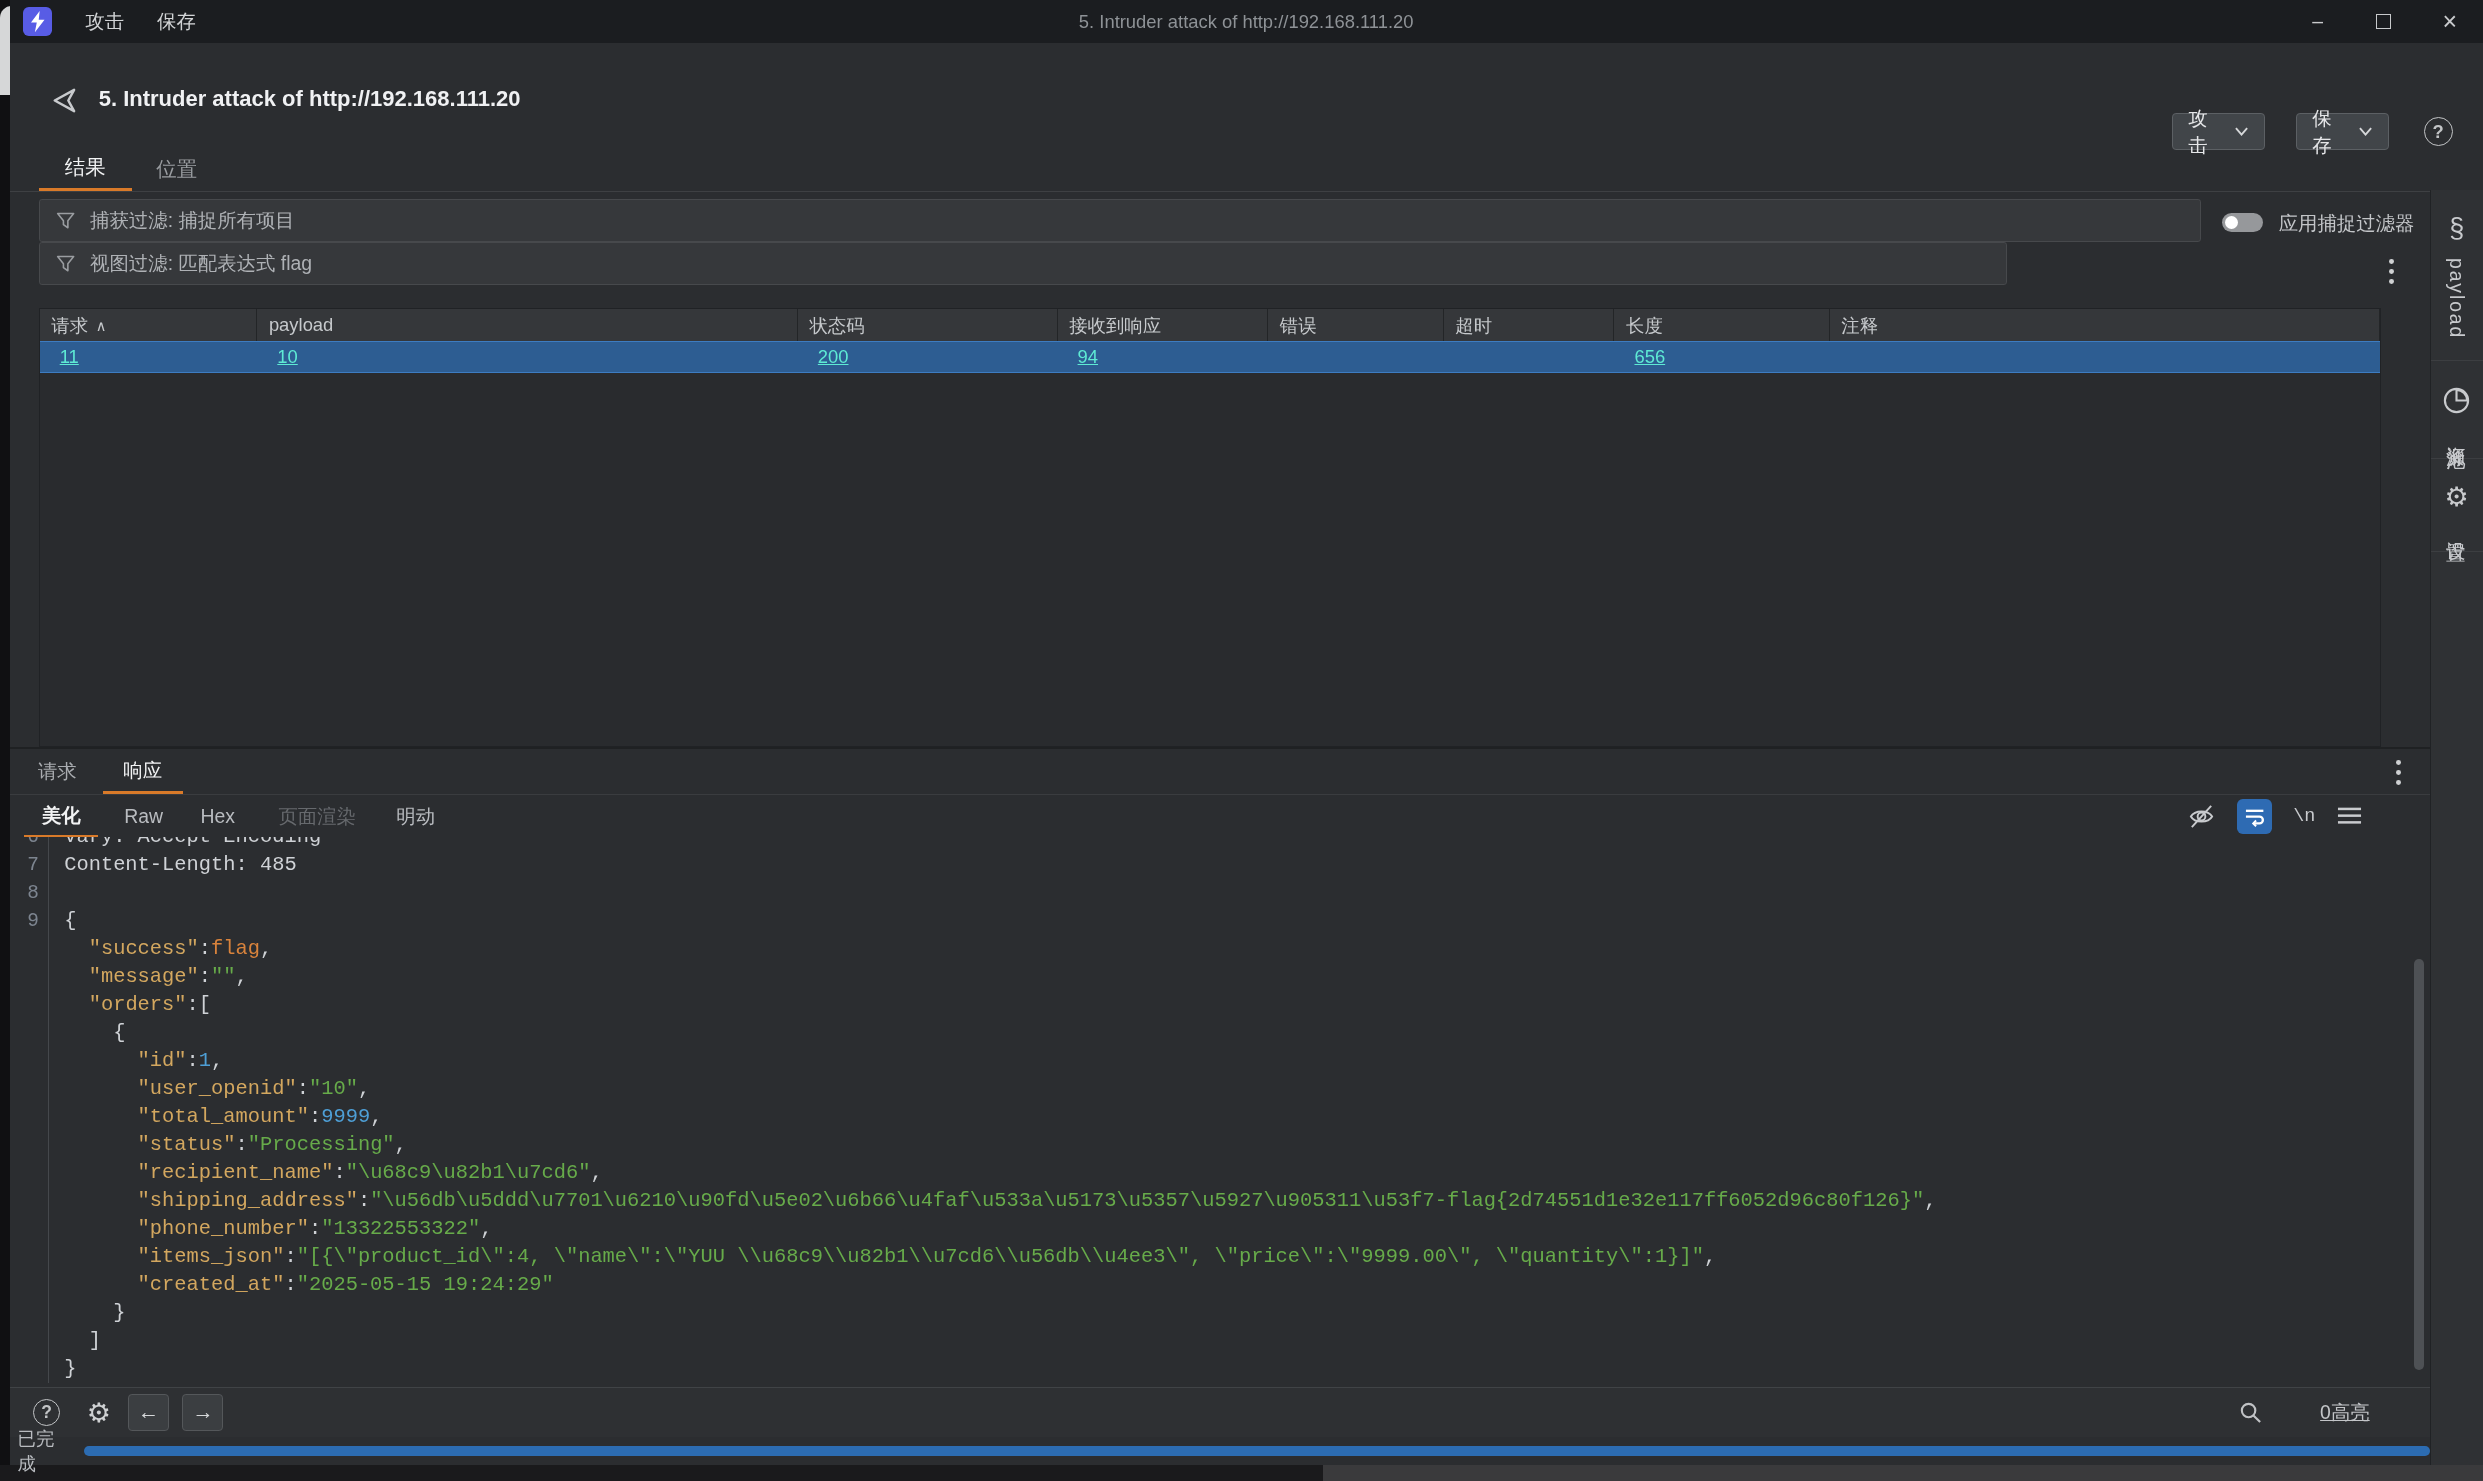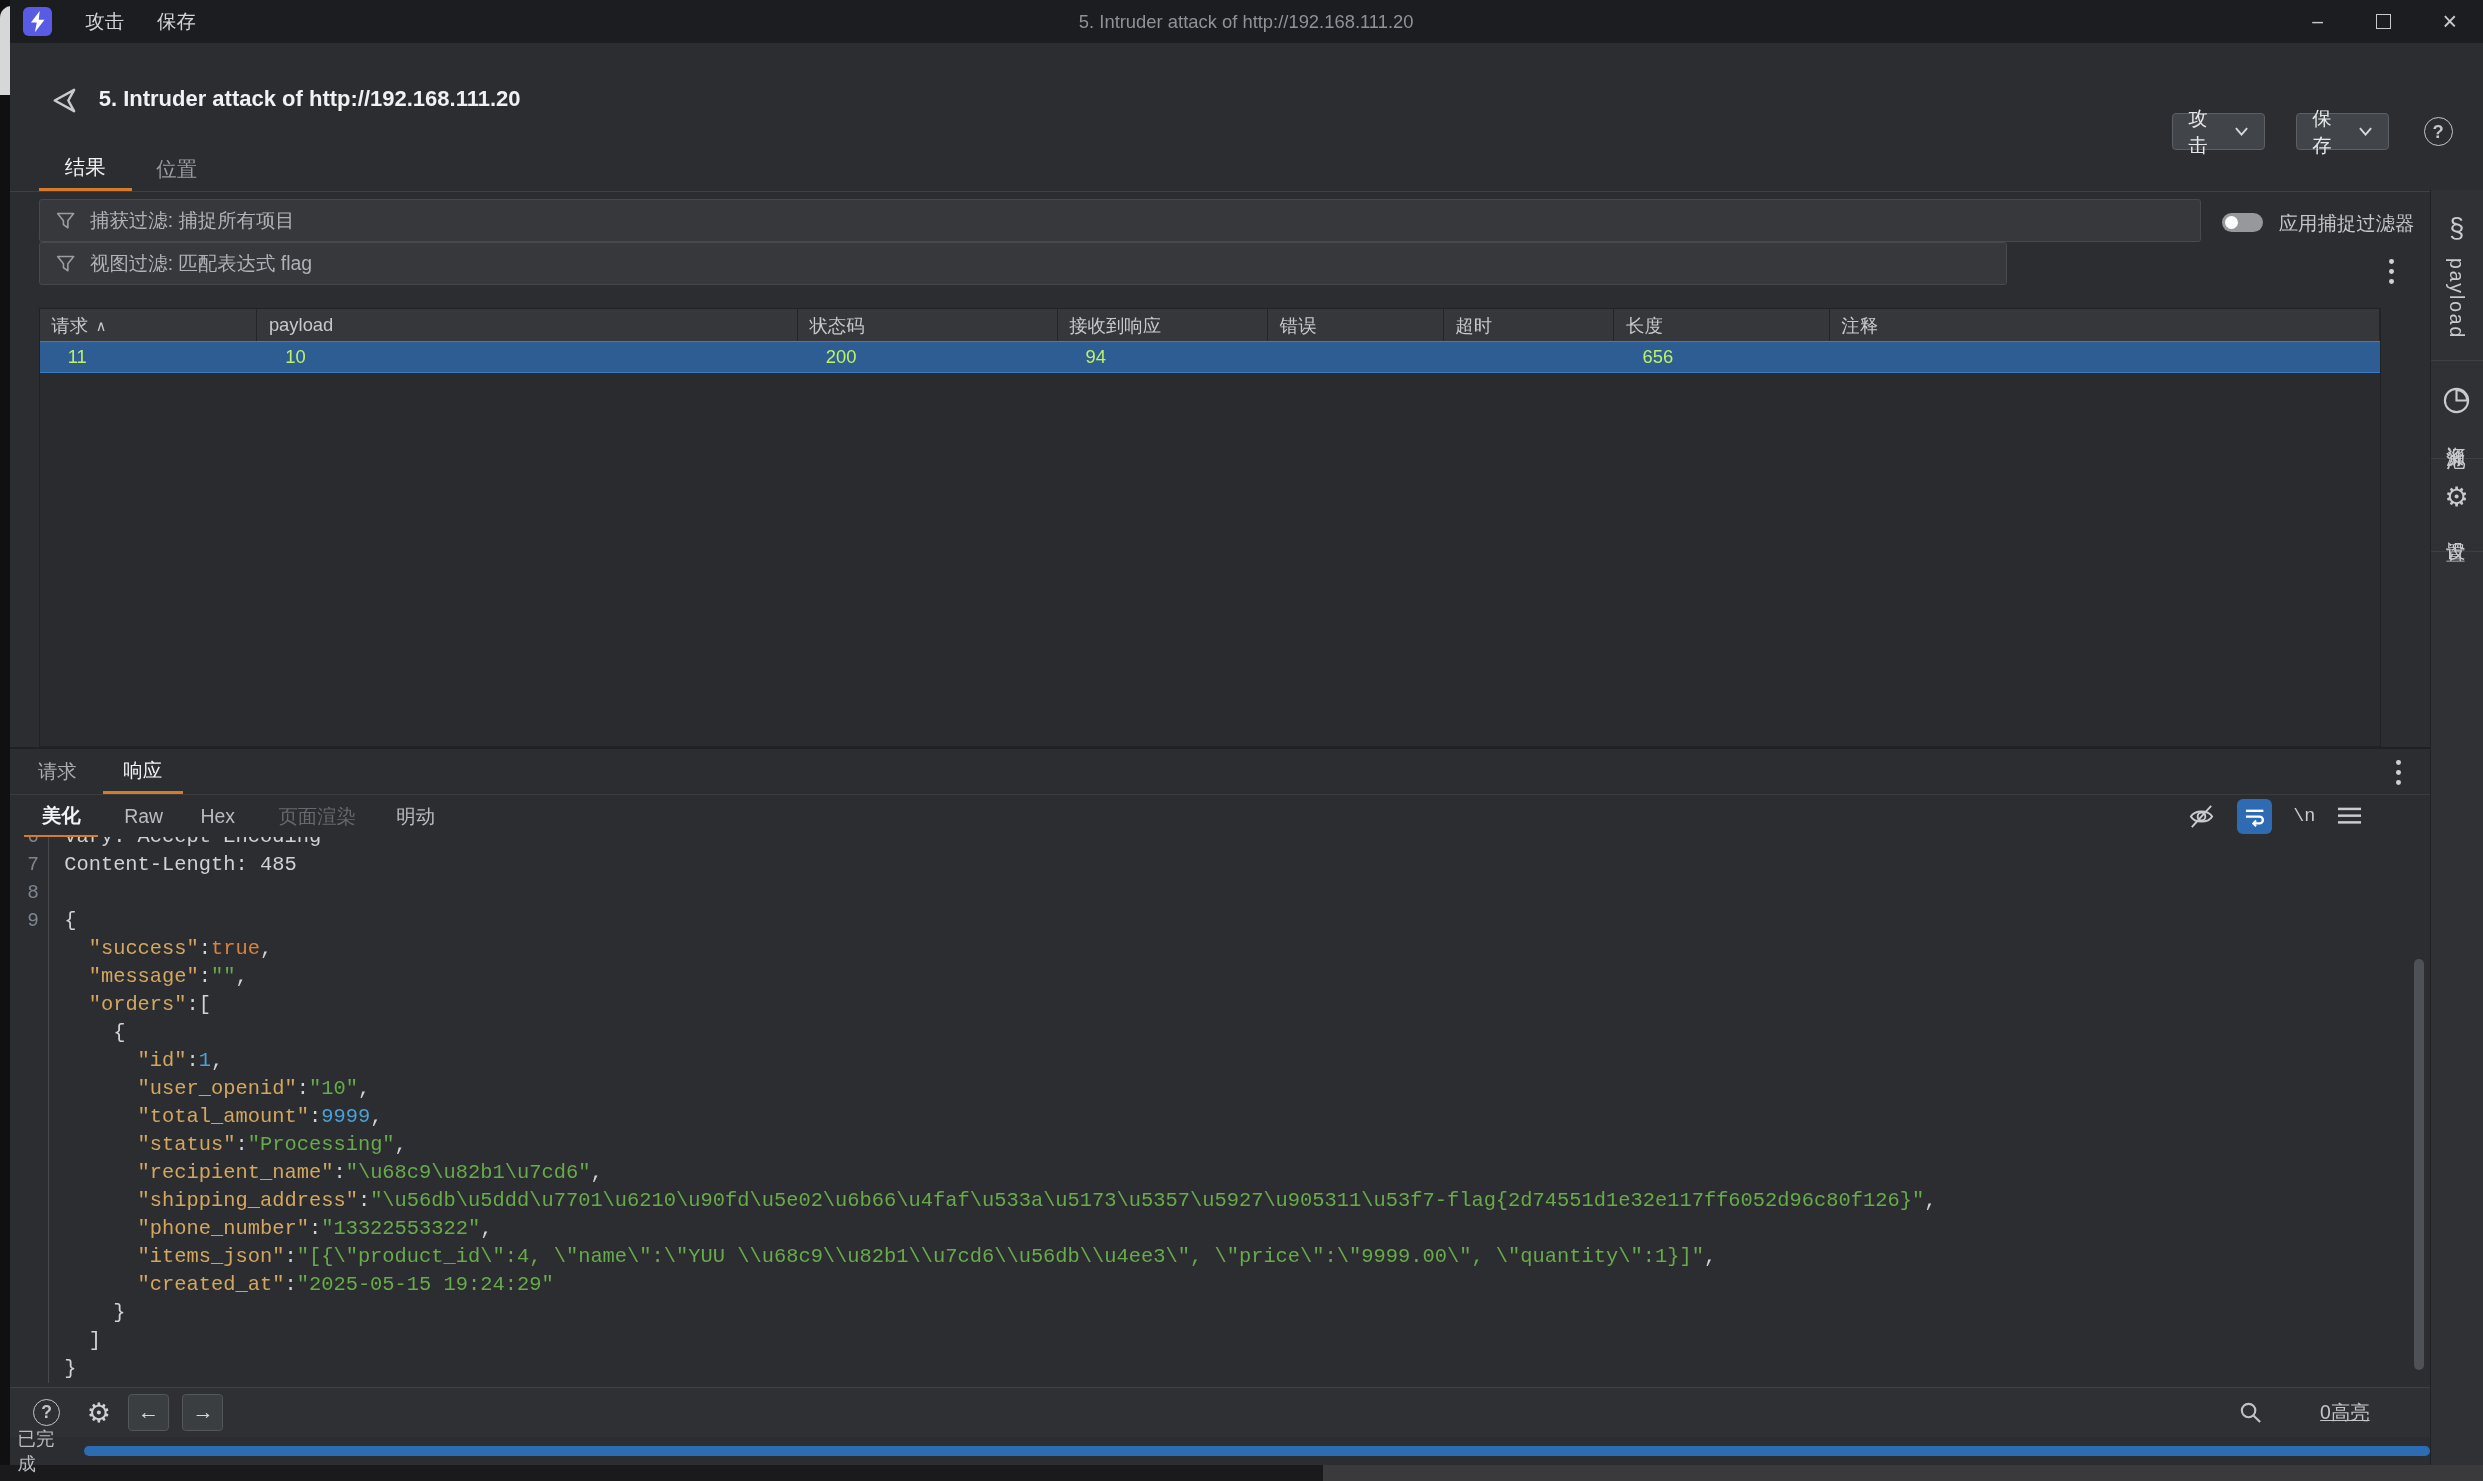--- a/index.html
+++ b/index.html
@@ -50,21 +50,21 @@
   .dots-v { position:absolute; left:2368px; top:256px; width:27px; height:31px; display:flex; flex-direction:column; align-items:center; justify-content:center; gap:4.9px; }
   .dots-v i, .dots-v2 i { width:4.9px; height:4.9px; border-radius:50%; background:#cfd1d3; }
   .dots-v2 { position:absolute; right:17.5px; top:7.8px; width:27px; height:31px; display:flex; flex-direction:column; align-items:center; justify-content:center; gap:4.9px; }
 
   
   .rtable { position:absolute; left:29px; top:308px; width:2342px; height:439px; background:#292b2e; border:1px solid #202225; }
   .thead { display:flex; height:32px; background:#35373a; }
   .th { display:flex; align-items:center; padding-left:11.6px; color:#c6c9cc; font-size:18.4px; border-right:1px solid #232527; overflow:hidden; white-space:nowrap; }
   .sort { color:#c6c9cc; font-size:14.6px; margin-left:7.8px; }
   .trow { display:flex; height:32px; background:#2d5d92; border-top:1.9px solid #3d7cc1; border-bottom:1.9px solid #3d7cc1; }
-  .td { display:flex; align-items:center; padding-left:28px; color:#bef264; font-size:18.4px; overflow:hidden; white-space:nowrap; }
+  .td { display:flex; align-items:center; padding-left:20px; color:#5eead4; font-size:18.4px; overflow:hidden; white-space:nowrap;text-decoration:underline; }
 
   
   .pane-divider { position:absolute; left:0; top:747px; right:53px; height:1.9px; background:#1f2123; }
   .vtabs { position:absolute; left:0; top:749px; right:53px; height:46px; border-bottom:1px solid #3a3c3f; }
   .vtab { position:absolute; top:0; height:45px; display:flex; align-items:center; justify-content:center; font-size:19.4px; color:#a9acb0; }
   .vtab.v1 { left:13.6px; width:68px; }
   .vtab.v2 { left:93px; width:80px; }
   .vtab.active { color:#f2f3f4; border-bottom:3.9px solid #d97a29; }
 
   .modes { position:absolute; left:0; top:795px; right:53px; height:43px; border-bottom:1px solid #3a3c3f; }
@@ -270,21 +270,21 @@
           </svg>
       </div>
     </div>
 
     <div class="editor">
       <div class="editor-inner">
           <div class="cl"><span class="ln">6</span><span class="code"><span class="tok-p">Vary: Accept-Encoding</span></span></div>
           <div class="cl"><span class="ln">7</span><span class="code"><span class="tok-p">Content-Length: 485</span></span></div>
           <div class="cl"><span class="ln">8</span><span class="code"></span></div>
           <div class="cl"><span class="ln">9</span><span class="code"><span class="tok-p">{</span></span></div>
-          <div class="cl"><span class="ln"></span><span class="code"><span class="tok-p">  </span><span class="tok-k">"success"</span><span class="tok-p">:</span><span class="tok-b">true</span><span class="tok-p">,</span></span></div>
+          <div class="cl"><span class="ln"></span><span class="code"><span class="tok-p">  </span><span class="tok-k">"success"</span><span class="tok-p">:</span><span class="tok-b">flag</span><span class="tok-p">,</span></span></div>
           <div class="cl"><span class="ln"></span><span class="code"><span class="tok-p">  </span><span class="tok-k">"message"</span><span class="tok-p">:</span><span class="tok-s">""</span><span class="tok-p">,</span></span></div>
           <div class="cl"><span class="ln"></span><span class="code"><span class="tok-p">  </span><span class="tok-k">"orders"</span><span class="tok-p">:[</span></span></div>
           <div class="cl"><span class="ln"></span><span class="code"><span class="tok-p">    {</span></span></div>
           <div class="cl"><span class="ln"></span><span class="code"><span class="tok-p">      </span><span class="tok-k">"id"</span><span class="tok-p">:</span><span class="tok-d">1</span><span class="tok-p">,</span></span></div>
           <div class="cl"><span class="ln"></span><span class="code"><span class="tok-p">      </span><span class="tok-k">"user_openid"</span><span class="tok-p">:</span><span class="tok-s">"10"</span><span class="tok-p">,</span></span></div>
           <div class="cl"><span class="ln"></span><span class="code"><span class="tok-p">      </span><span class="tok-k">"total_amount"</span><span class="tok-p">:</span><span class="tok-d">9999</span><span class="tok-p">,</span></span></div>
           <div class="cl"><span class="ln"></span><span class="code"><span class="tok-p">      </span><span class="tok-k">"status"</span><span class="tok-p">:</span><span class="tok-s">"Processing"</span><span class="tok-p">,</span></span></div>
           <div class="cl"><span class="ln"></span><span class="code"><span class="tok-p">      </span><span class="tok-k">"recipient_name"</span><span class="tok-p">:</span><span class="tok-s">"\u68c9\u82b1\u7cd6"</span><span class="tok-p">,</span></span></div>
           <div class="cl"><span class="ln"></span><span class="code"><span class="tok-p">      </span><span class="tok-k">"shipping_address"</span><span class="tok-p">:</span><span class="tok-s">"\u56db\u5ddd\u7701\u6210\u90fd\u5e02\u6b66\u4faf\u533a\u5173\u5357\u5927\u905311\u53f7-flag{2d74551d1e32e117ff6052d96c80f126}"</span><span class="tok-p">,</span></span></div>
           <div class="cl"><span class="ln"></span><span class="code"><span class="tok-p">      </span><span class="tok-k">"phone_number"</span><span class="tok-p">:</span><span class="tok-s">"13322553322"</span><span class="tok-p">,</span></span></div>

